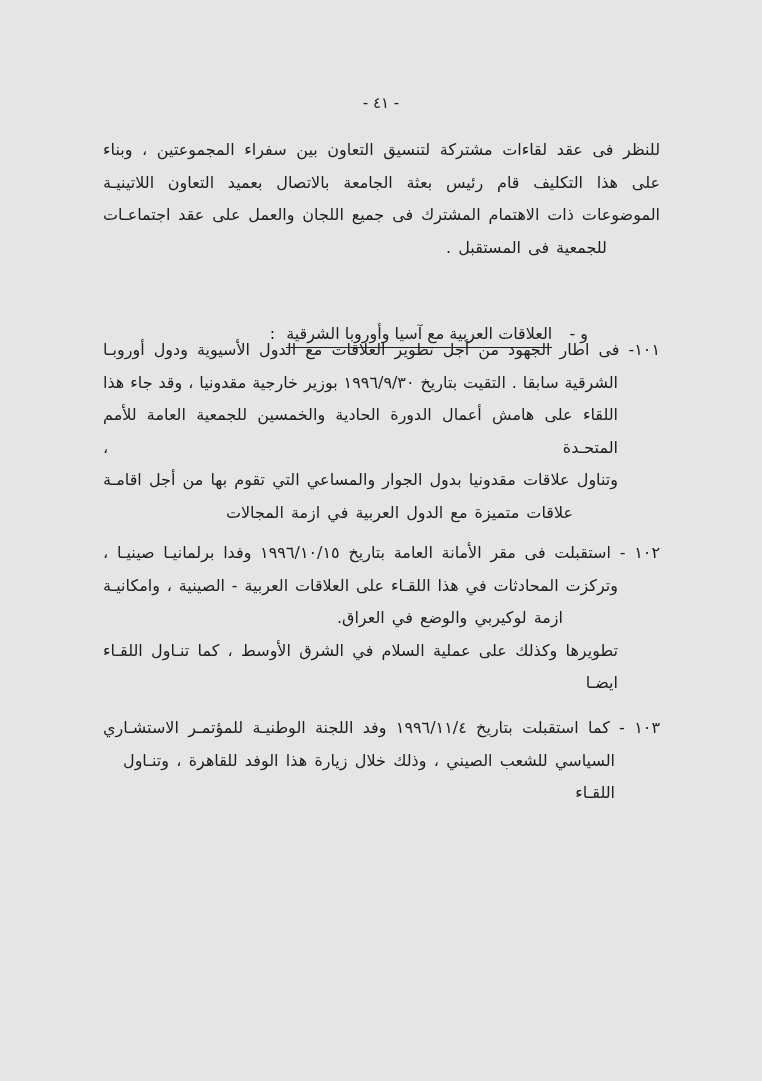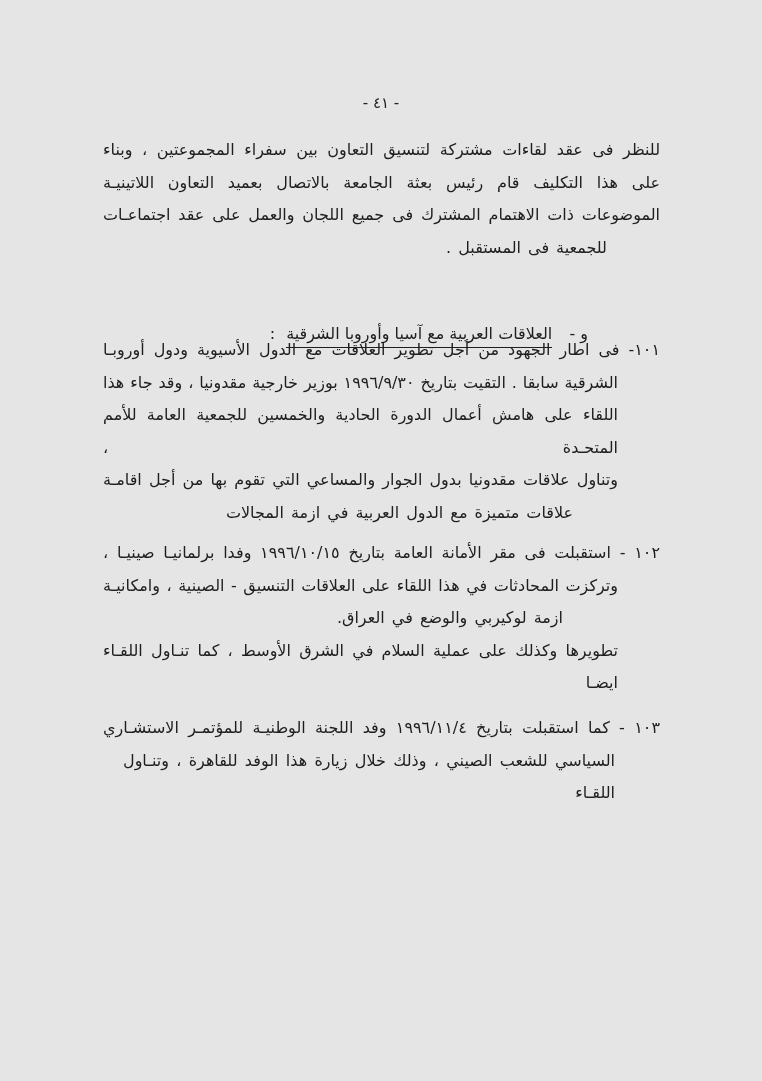--- a/index.html
+++ b/index.html
@@ -98,21 +98,21 @@
   <div class="textblock block-101">
     <div class="line just">١٠١- فى اطار الجهود من أجل تطوير العلاقات مع الدول الأسيوية ودول أوروبـا</div>
     <div class="line just ind42">الشرقية سابقا . التقيت بتاريخ ١٩٩٦/٩/٣٠ بوزير خارجية مقدونيا ، وقد جاء هذا</div>
     <div class="line just ind42">اللقاء على هامش أعمال الدورة الحادية والخمسين للجمعية العامة للأمم المتحـدة ،</div>
     <div class="line just ind42">وتناول علاقات مقدونيا بدول الجوار والمساعي التي تقوم بها من أجل اقامـة</div>
     <div class="line rt ind87">علاقات متميزة مع الدول العربية في ازمة المجالات</div>
   </div>
 
   <div class="textblock block-102">
     <div class="line just">١٠٢ - استقبلت فى مقر الأمانة العامة بتاريخ ١٩٩٦/١٠/١٥ وفدا برلمانيـا صينيـا ،</div>
-    <div class="line just ind42">وتركزت المحادثات في هذا اللقاء على العلاقات التنسيق - الصينية ، وامكانيـة</div>
+    <div class="line just ind42">وتركزت المحادثات في هذا اللقـاء على العلاقات العربية - الصينية ، وامكانيـة</div>
     <div class="line rt ind97">ازمة لوكيربي والوضع في العراق.</div>
     <div class="line just ind42">تطويرها وكذلك على عملية السلام في الشرق الأوسط ، كما تنـاول اللقـاء ايضـا</div>
   </div>
 
   <div class="textblock block-103">
     <div class="line just">١٠٣ - كما استقبلت بتاريخ ١٩٩٦/١١/٤ وفد اللجنة الوطنيـة للمؤتمـر الاستشـاري</div>
     <div class="line just ind45">السياسي للشعب الصيني ، وذلك خلال زيارة هذا الوفد للقاهرة ، وتنـاول اللقـاء</div>
   </div>
 
 </div>

